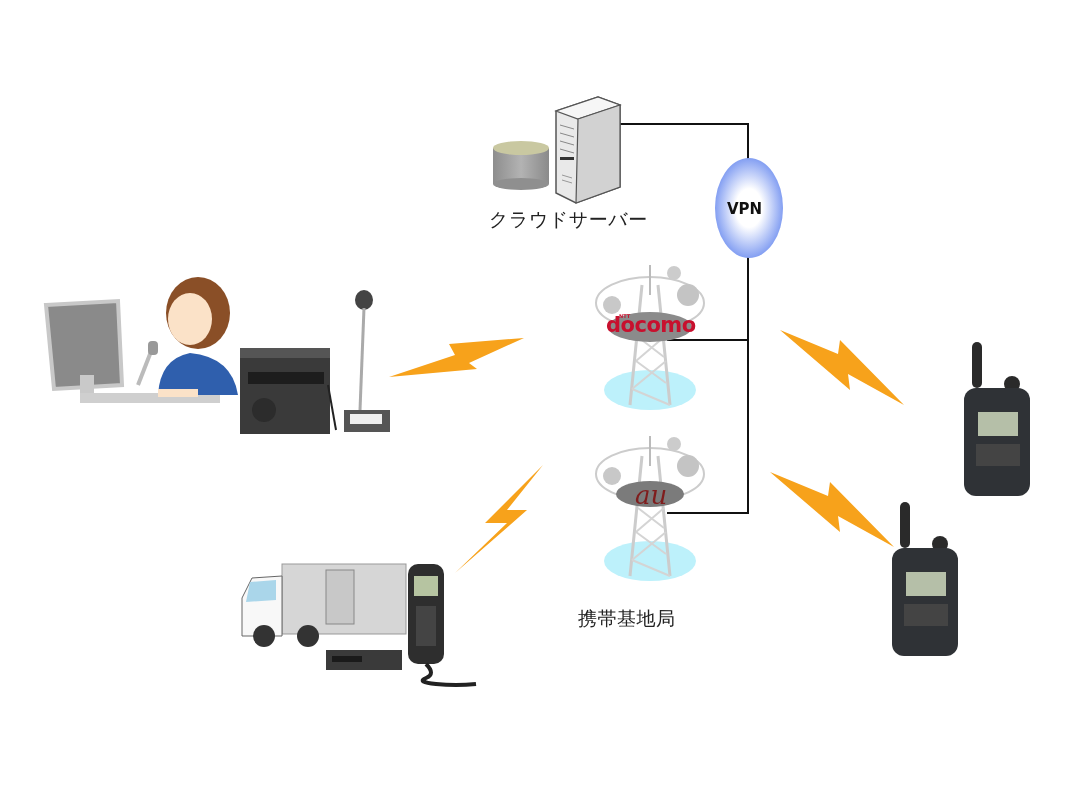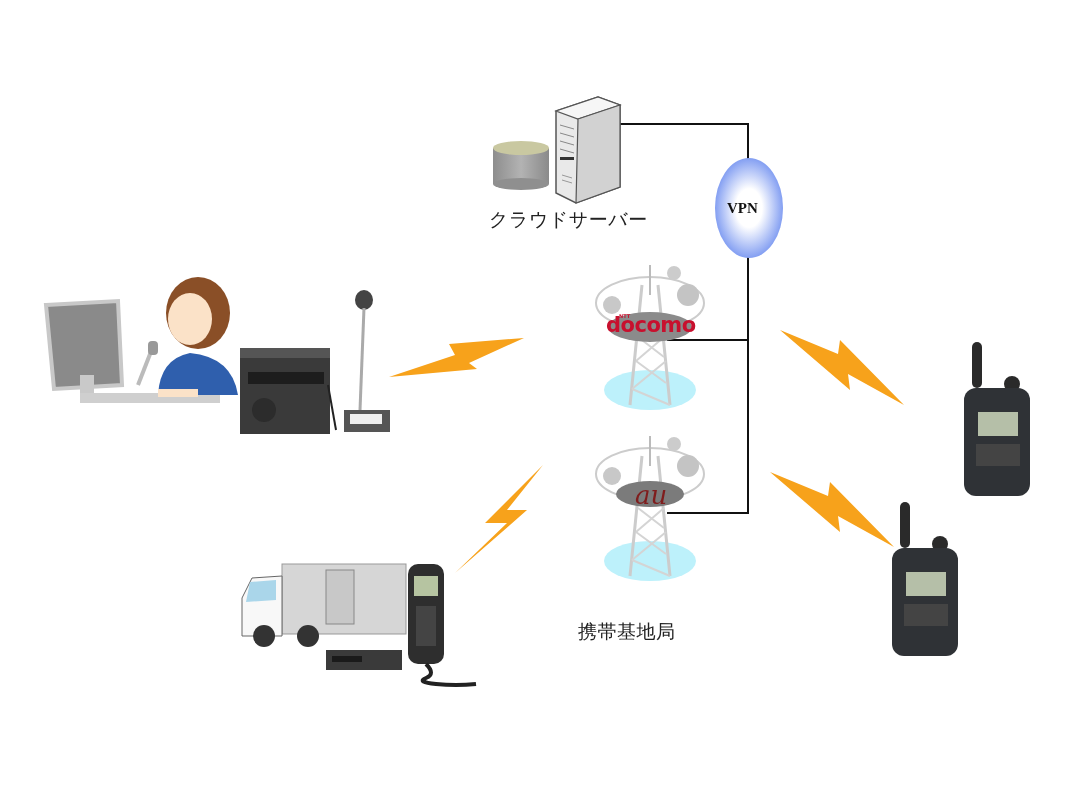--- a/index.html
+++ b/index.html
@@ -50,21 +50,21 @@
 <div>
   <svg width="70" height="102" style="left:714px;top:157px;">
     <defs>
       <radialGradient id="vpng" cx="0.5" cy="0.5" r="0.55">
         <stop offset="0.35" stop-color="#ffffff"></stop>
           <stop offset="1" stop-color="#6f8ff0"></stop>
       </radialGradient>
     </defs>
     <ellipse cx="35" cy="51" rx="34" ry="50" fill="url(#vpng)"></ellipse>
   </svg>
-  <div class="abs" style="left:727px;top:200px;font-weight:bold;font-size:15px;color:#111;font-family:Liberation Serif, serif;">VPN</div>
+  <div class="abs" style="left:727px;top:200px;font-weight:bold;font-size:15px;color:#111;">VPN</div>
 </div>
 
 <div>
   <svg width="130" height="150" style="left:592px;top:265px;">
     <ellipse cx="58" cy="125" rx="46" ry="20" fill="#bdf1fb"></ellipse>
     <ellipse cx="58" cy="38" rx="54" ry="26" fill="none" stroke="#ccc" stroke-width="2"></ellipse>
     <circle cx="20" cy="40" r="9" fill="#c8c8c8"></circle>
     <circle cx="96" cy="30" r="11" fill="#c4c4c4"></circle>
     <circle cx="82" cy="8" r="7" fill="#ccc"></circle>
     <line x1="58" y1="0" x2="58" y2="30" stroke="#bbb" stroke-width="2"></line>
@@ -84,21 +84,21 @@
     <circle cx="20" cy="40" r="9" fill="#c8c8c8"></circle>
     <circle cx="96" cy="30" r="11" fill="#c4c4c4"></circle>
     <circle cx="82" cy="8" r="7" fill="#ccc"></circle>
     <line x1="58" y1="0" x2="58" y2="30" stroke="#bbb" stroke-width="2"></line>
     <polyline points="50,20 38,140" stroke="#ccc" stroke-width="3" fill="none"></polyline>
     <polyline points="66,20 78,140" stroke="#ccc" stroke-width="3" fill="none"></polyline>
     <path d="M46,72 L72,92 M72,72 L44,96 M44,96 L74,118 M74,96 L40,124 M40,124 L78,140" stroke="#d4d4d4" stroke-width="2" fill="none"></path>
     <ellipse cx="58" cy="58" rx="34" ry="13" fill="#7b7b7b"></ellipse>
   </svg>
   <div class="abs" style="left:635px;top:480px;font-size:26px;color:#7f1d1d;font-style:italic;font-family:'DejaVu Serif', serif;">au</div>
-  <div class="label" style="left:578px;top:606px;margin-top:13px;">携帯基地局</div>
+  <div class="label" style="left:578px;top:606px;">携帯基地局</div>
 </div>
 
 <svg width="140" height="45" style="left:389px;top:338px;">
   <polygon points="0,39 66,17 60,6 135,0 80,25 88,31" fill="#f7a21b"></polygon>
 </svg>
 <svg width="90" height="110" style="left:455px;top:465px;">
   <polygon points="0,108 52,58 30,58 88,0 52,45 72,45" fill="#f7a21b"></polygon>
 </svg>
 <svg width="125" height="75" style="left:780px;top:330px;">
   <polygon points="0,0 58,24 60,10 124,75 68,44 70,60" fill="#f7a21b"></polygon>

